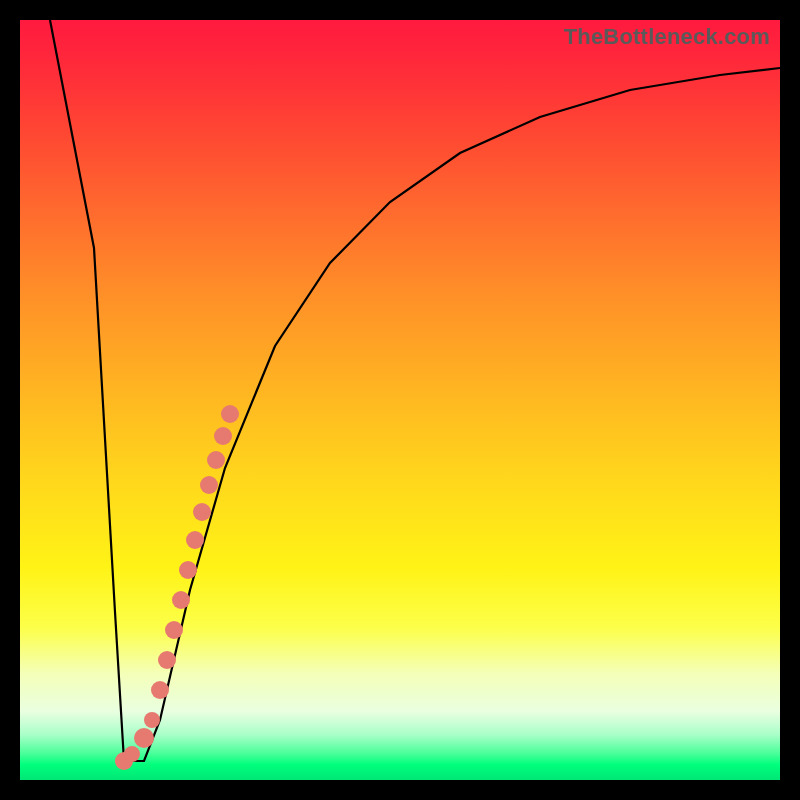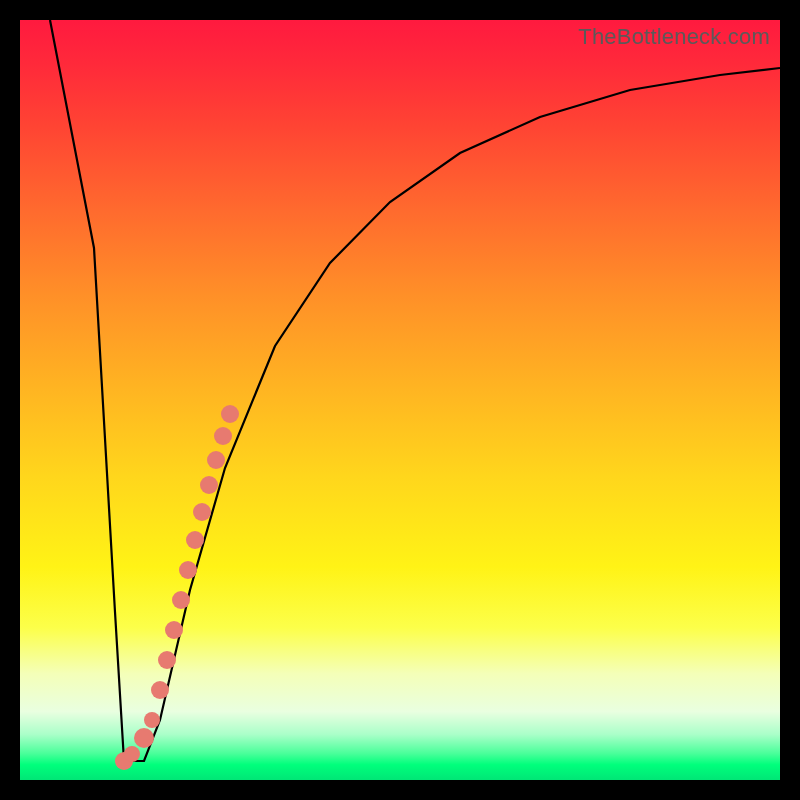--- a/index.html
+++ b/index.html
@@ -40,21 +40,21 @@
       #00ff7c 98%,
       #00e676 100%
     );
   }
   .watermark {
     position: absolute;
     top: 4px;
     right: 10px;
     color: #5a5a5a;
     font-size: 22px;
-    font-weight: 400;
+    font-weight: 700;
     letter-spacing: 0.2px;
     user-select: none;
   }
   svg.curve {
     position: absolute;
     left: 0;
     top: 0;
     width: 760px;
     height: 760px;
   }

